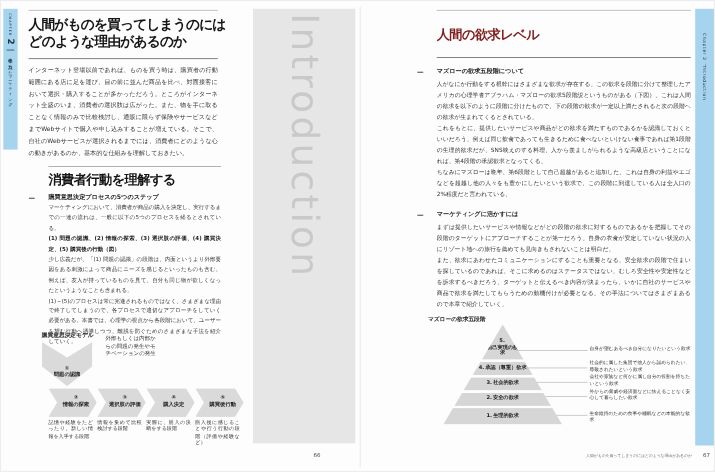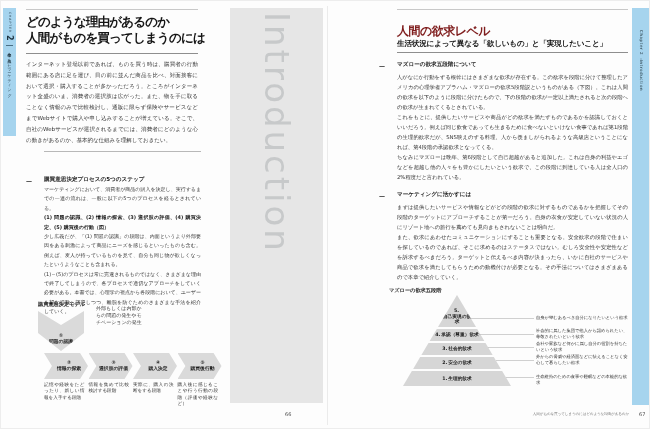--- a/index.html
+++ b/index.html
@@ -78,28 +78,29 @@
   <div class="tab abs" style="left:2px;top:7px;width:13px;height:128px;">
     <span class="vtext tab-chapword">CHAPTER</span>
     <span class="vtext tab-chapnum">2</span>
     <span class="tab-div"></span>
     <span class="vtext tab-jp">心理学を意識したマーケティング</span>
   </div>
 
   <div class="rule rule-top" style="left:25px;top:8px;width:172px;"></div>
 
   <div class="abs pgtitle-left" style="left:25px;top:13px;width:180px;">
+    <div>人間がものを買ってしまうのには</div>
     <div>どのような理由があるのか</div>
-    <div>人間がものを買ってしまうのには</div>
   </div>
   <div class="rule rule-title" style="left:25px;top:52px;width:172px;"></div>
 
   <div class="abs body-intro" style="left:25px;top:58px;width:172px;">インターネット登場以前であれば、ものを買う時は、購買者の行動範囲にある店に足を運び、目の前に並んだ商品を比べ、対面接客において選択・購入することが多かっただろう。ところがインターネット全盛のいま、消費者の選択肢は広がった。また、物を手に取ることなく情報のみで比較検討し、通販に限らず保険やサービスなどまでWebサイトで購入や申し込みすることが増えている。そこで、自社のWebサービスが選択されるまでには、消費者にどのような心の動きがあるのか、基本的な仕組みを理解しておきたい。</div>
 
   <div class="rule rule-head" style="left:43px;top:150px;width:157px;"></div>
+  <div class="abs sechead" style="left:43px;top:154px;">消費者行動を理解する</div>
 
   <div class="abs dash" style="left:25px;top:176px;">—</div>
   <div class="abs subhead" style="left:43px;top:175px;">購買意思決定プロセスの5つのステップ</div>
 
   <div class="abs body-l" style="left:43px;top:184px;width:157px;">
     <p>マーケティングにおいて、消費者が商品の購入を決定し、実行するまでの一連の流れは、一般に以下の5つのプロセスを経るとされている。</p>
     <p class="bold">(1) 問題の認識、(2) 情報の探索、(3) 選択肢の評価、(4) 購買決定、(5) 購買後の行動（図）</p>
     <p>少し広義だが、「(1) 問題の認識」の段階は、内面というより外部要因をある刺激によって商品にニーズを感じるといったものも含む。例えば、友人が持っているものを見て、自分も同じ物が欲しくなったというようなことも含まれる。</p>
     <p>(1)～(5)のプロセスは常に完遂されるものではなく、さまざまな理由で終了してしまうので、各プロセスで適切なアプローチをしていく必要がある。本書では、心理学の視点から各段階において、ユーザーを望む行動へ誘導しつつ、離脱を防ぐためのさまざまな手法を紹介していく。</p>
   </div>
@@ -142,21 +143,20 @@
 
   <div class="intro-panel abs" style="left:229px;top:7px;width:93px;height:395px;">
     <div class="watermark">Introduction</div>
   </div>
 
   <div class="abs" style="left:326px;top:5px;width:1px;height:419px;background:#ebebeb;"></div>
 
   <div class="rule rule-top" style="left:396px;top:8px;width:231px;"></div>
 
   <div class="abs pgtitle-right" style="left:396px;top:22px;">人間の欲求レベル</div>
-  <div class="abs pgsub-right" style="left:396px;top:38px;">生活状況によって異なる「欲しいもの」と「実現したいこと」</div>
   <div class="rule rule-title" style="left:396px;top:51px;width:231px;"></div>
 
   <div class="abs dash" style="left:378px;top:61px;">—</div>
   <div class="abs subhead" style="left:396px;top:60px;">マズローの欲求五段階について</div>
 
   <div class="abs body-r" style="left:396px;top:71px;width:231px;">
     <p>人がなにか行動をする根幹にはさまざまな欲求が存在する。この欲求を段階に分けて整理したアメリカの心理学者アブラハム・マズローの欲求5段階説というものがある（下図）。これは人間の欲求を以下のように段階に分けたもので、下の段階の欲求が一定以上満たされると次の段階への欲求が生まれてくるとされている。</p>
     <p>これをもとに、提供したいサービスや商品がどの欲求を満たすものであるかを認識しておくといいだろう。例えば同じ飲食であっても生きるために食べないといけない食事であれば第1段階の生理的欲求だが、SNS映えのする料理、人から羨ましがられるような高級店ということになれば、第4段階の承認欲求となってくる。</p>
     <p>ちなみにマズローは晩年、第6段階として自己超越があると追加した。これは自身の利益やエゴなどを超越し他の人々をも豊かにしたいという欲求で、この段階に到達している人は全人口の2%程度だと言われている。</p>
   </div>

